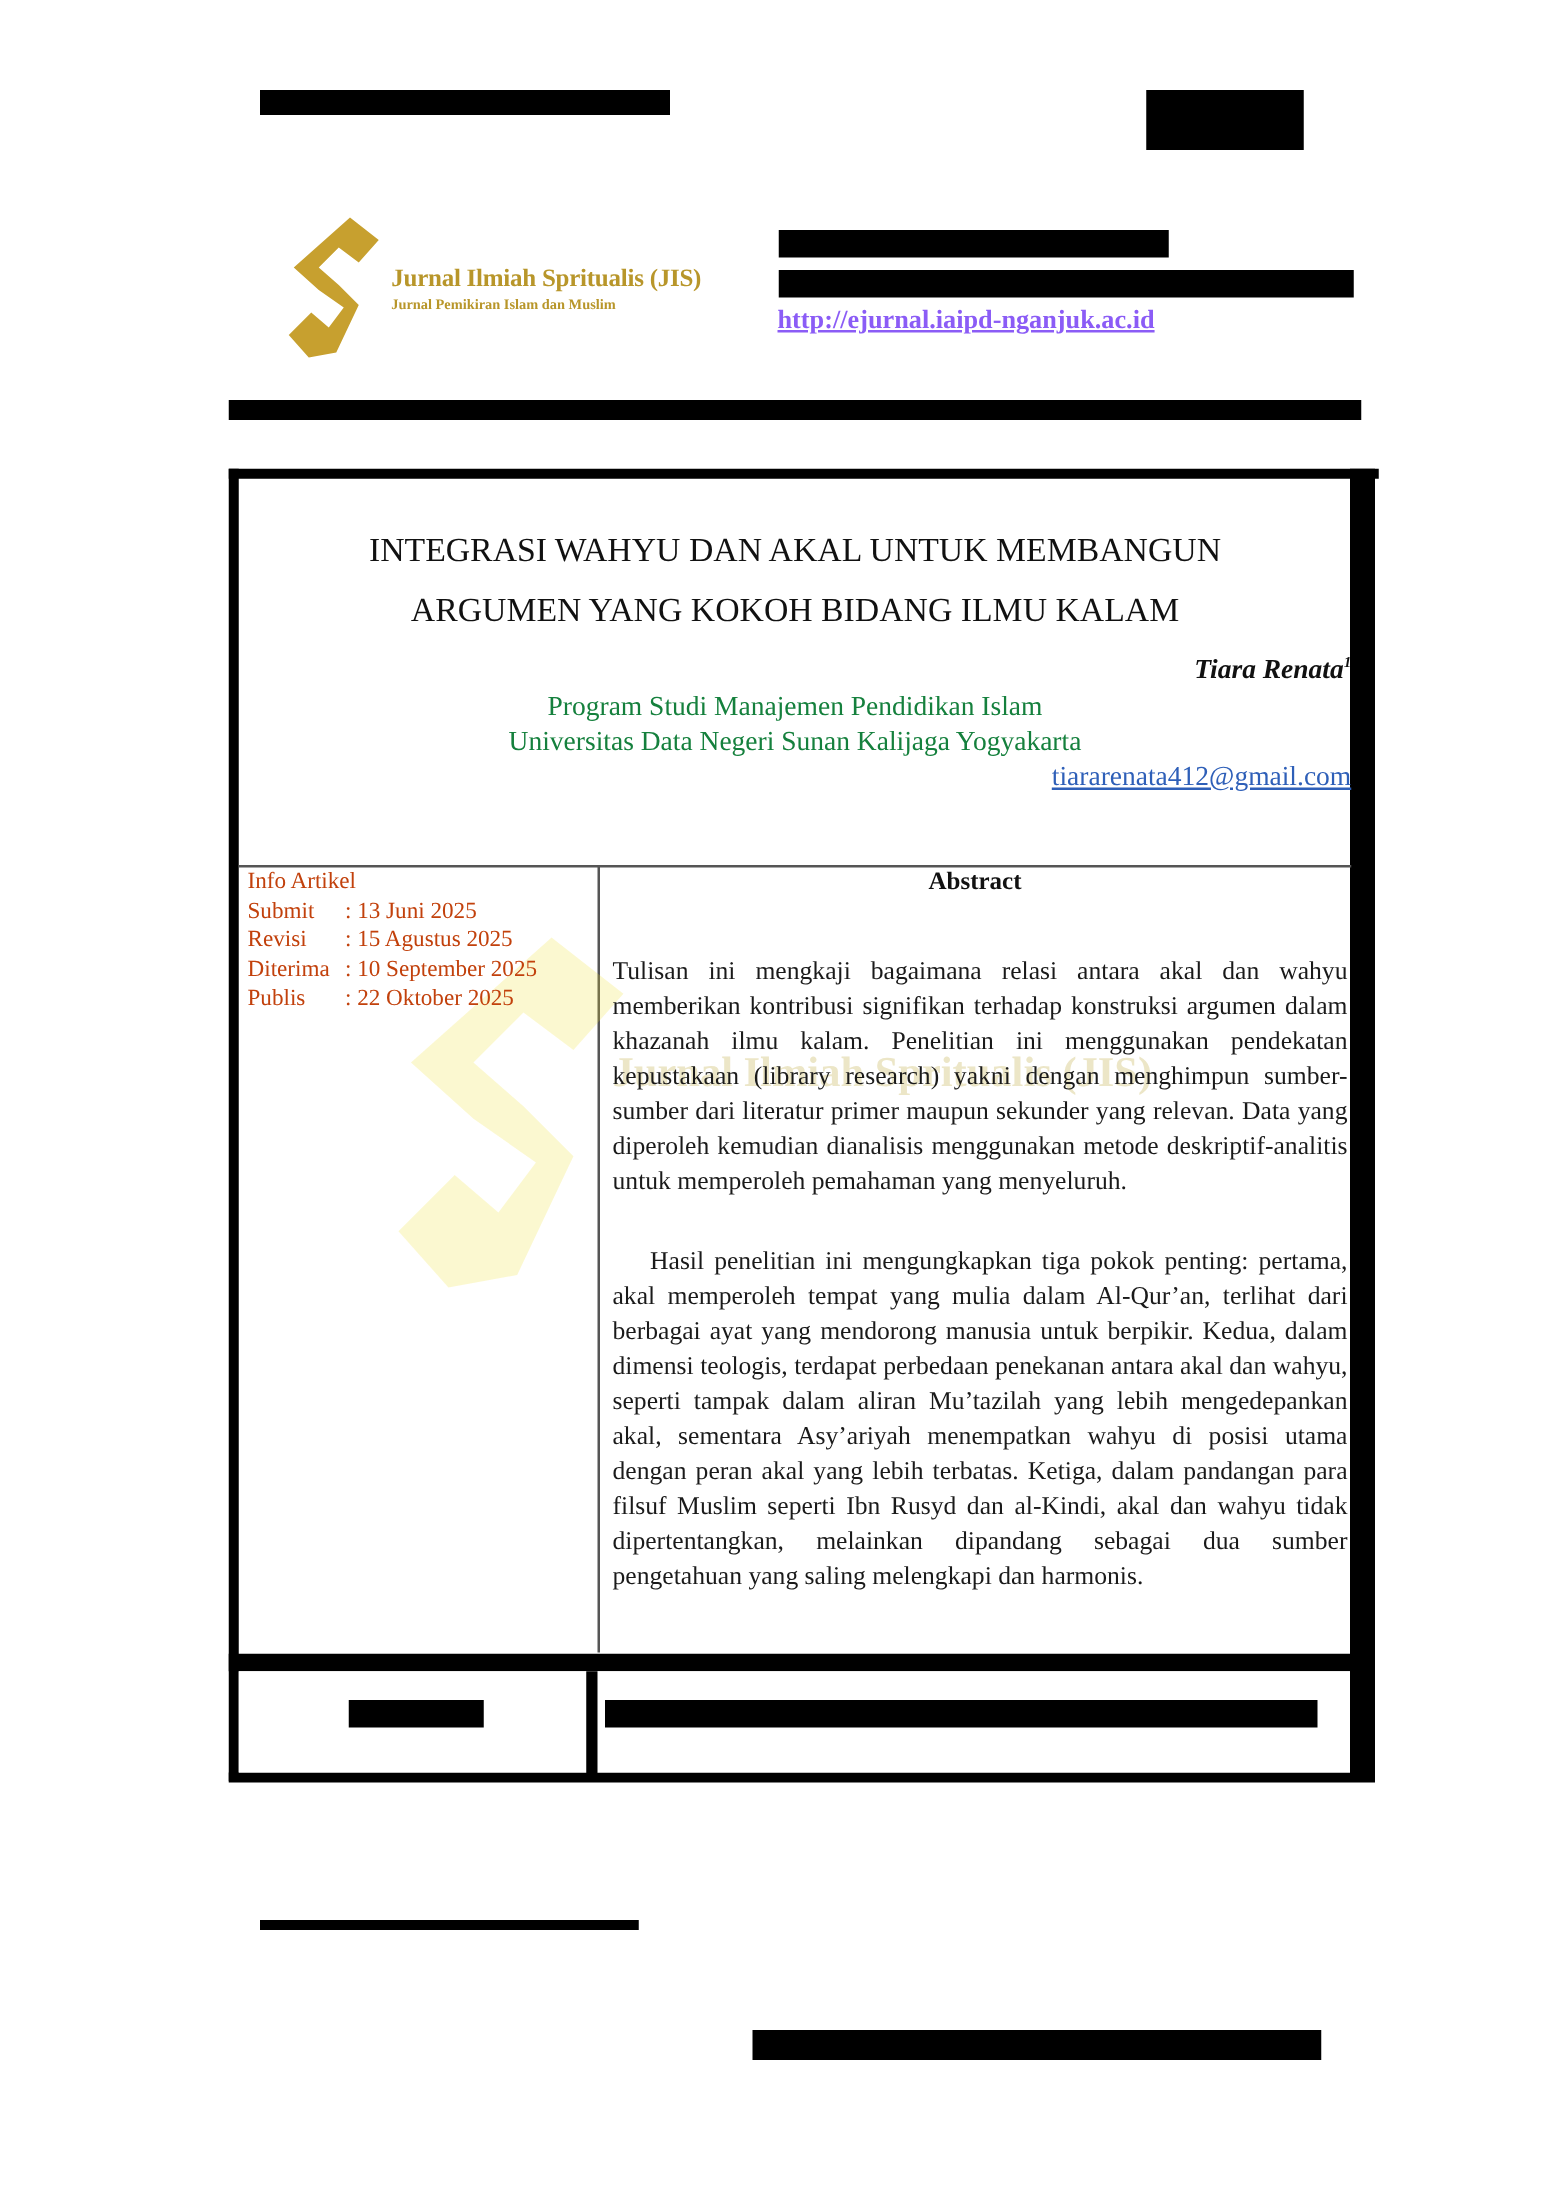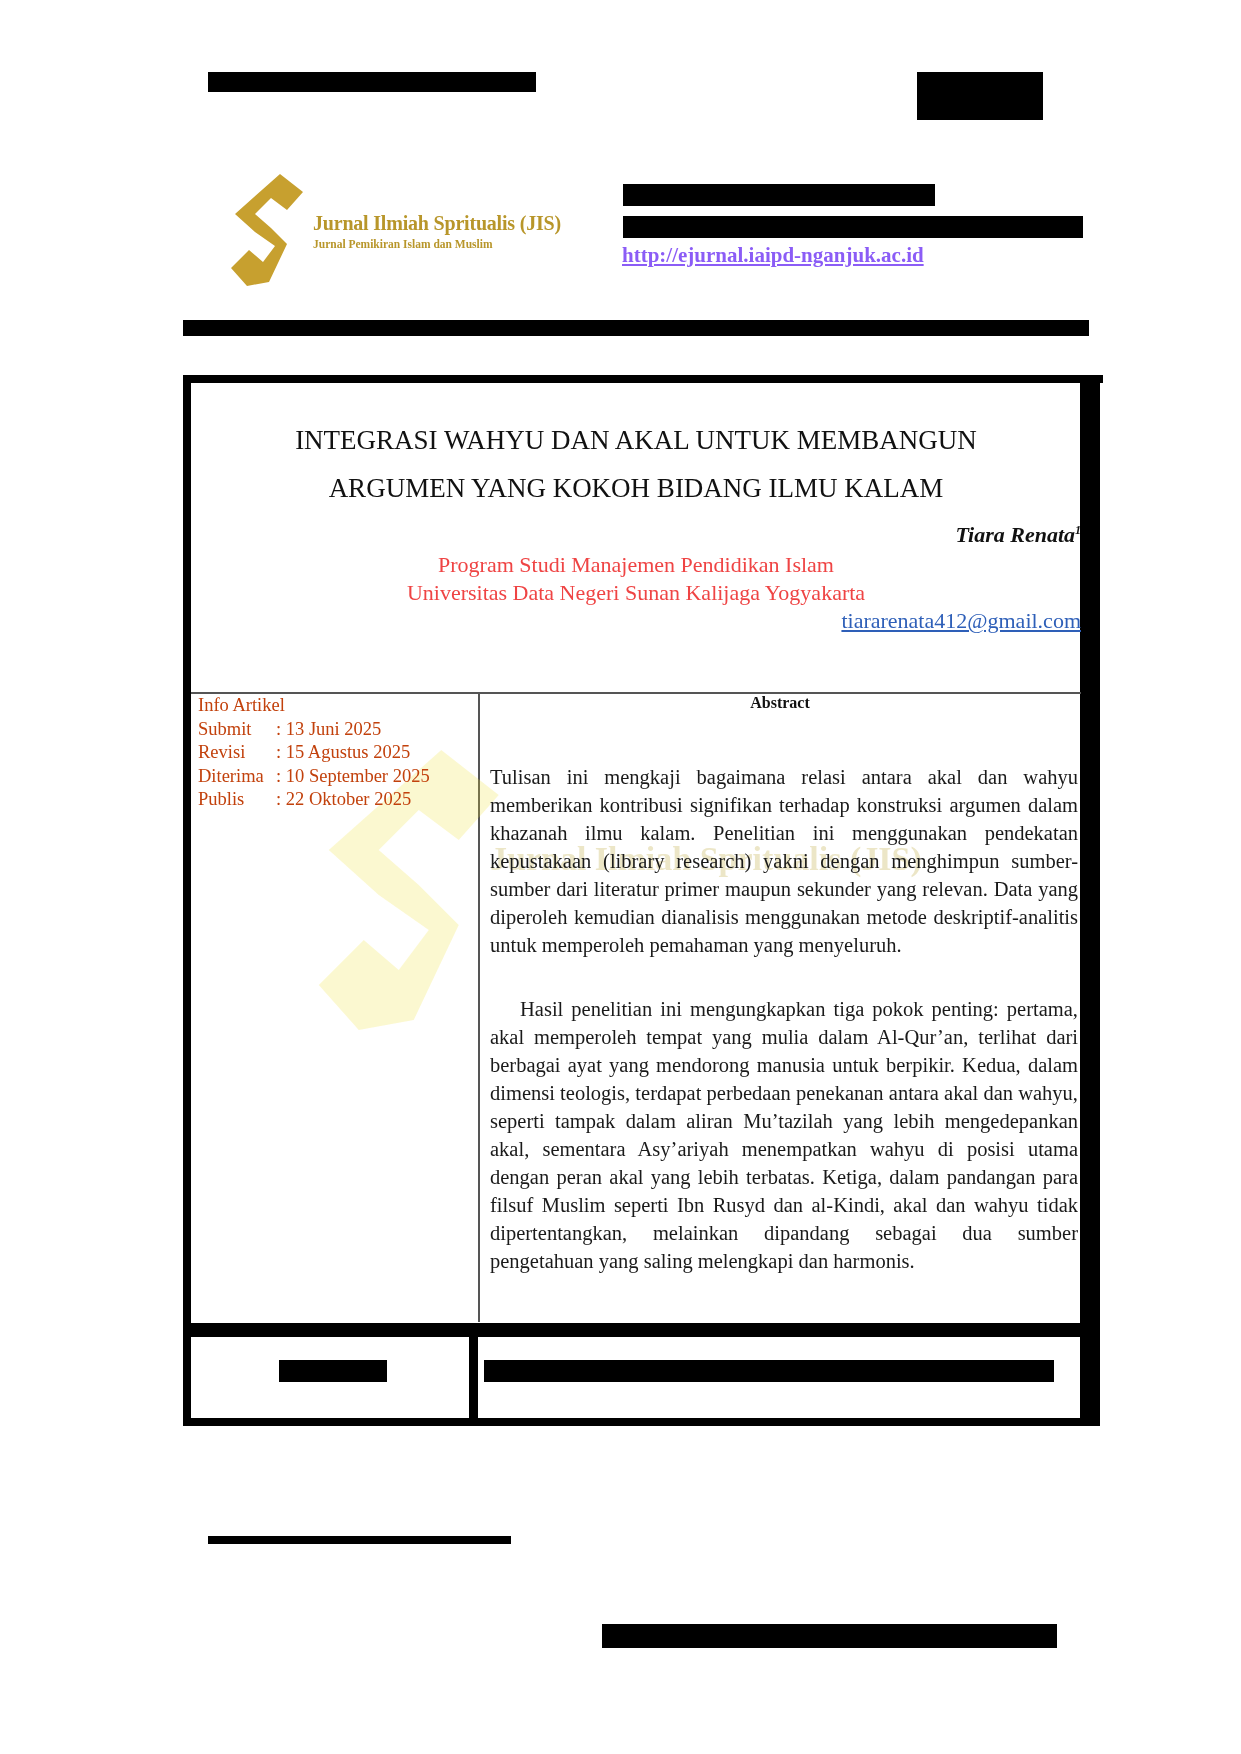--- a/index.html
+++ b/index.html
@@ -23,38 +23,38 @@
   .frame-bottom { left: 183px; top: 1418px; width: 917px; height: 8px; }
 
   .title { left: 191px; width: 890px; text-align: center; font-weight: normal; font-size: 27px;
            color: #111; white-space: nowrap; }
   .t1 { top: 425px; }
   .t2 { top: 473px; }
 
   .author { left: 191px; width: 890px; top: 522px; text-align: right; font-size: 22px;
             font-weight: bold; font-style: italic; }
   .author sup { font-size: 12px; }
-  .affil { left: 191px; width: 890px; text-align: center; font-size: 22px; color: #ef4444; }
+  .affil { left: 191px; width: 890px; text-align: center; font-size: 22px; color: #15803d; }
   .a1 { top: 552px; }
   .a2 { top: 580px; }
   .email { left: 191px; width: 890px; top: 608px; text-align: right; font-size: 22px;
            color: #2e5fb8; text-decoration: underline; }
 
   .hr-mid { left: 191px; top: 692px; width: 890px; height: 2px; background: #555; }
   .vline { left: 478px; top: 692px; width: 2px; height: 630px; background: #555; }
 
   .info { left: 198px; top: 694px; font-size: 18.5px; line-height: 23.5px; color: #c2410c; }
   .info-row { display: flex; white-space: nowrap; }
   .info-label { width: 78px; }
 
   .watermark { left: 275px; top: 740px; width: 270px; height: 300px; opacity: 0.22; }
   .wm-text { left: 490px; top: 840px; font-size: 34px; color: #c9b860; opacity: 0.35;
              white-space: nowrap; font-weight: bold; }
 
-  .abs-head { left: 480px; top: 694px; width: 600px; text-align: center; font-size: 16px;
+  .abs-head { left: 480px; top: 694px; width: 600px; text-align: center; font-size: 20px;
               font-weight: bold; }
   .abstract { left: 490px; width: 588px; font-size: 20.5px; line-height: 28px; text-align: justify;
               color: #1a1a1a; }
   .p1 { top: 763px; }
   .p2 { top: 995px; text-indent: 30px; }
 
   .kw-band { left: 183px; top: 1323px; width: 917px; height: 14px; }
   .kw-divider { left: 469px; top: 1337px; width: 9px; height: 88px; }
   .kw-row-inner { left: 191px; top: 1337px; width: 889px; height: 81px; background: #fff; }
 

